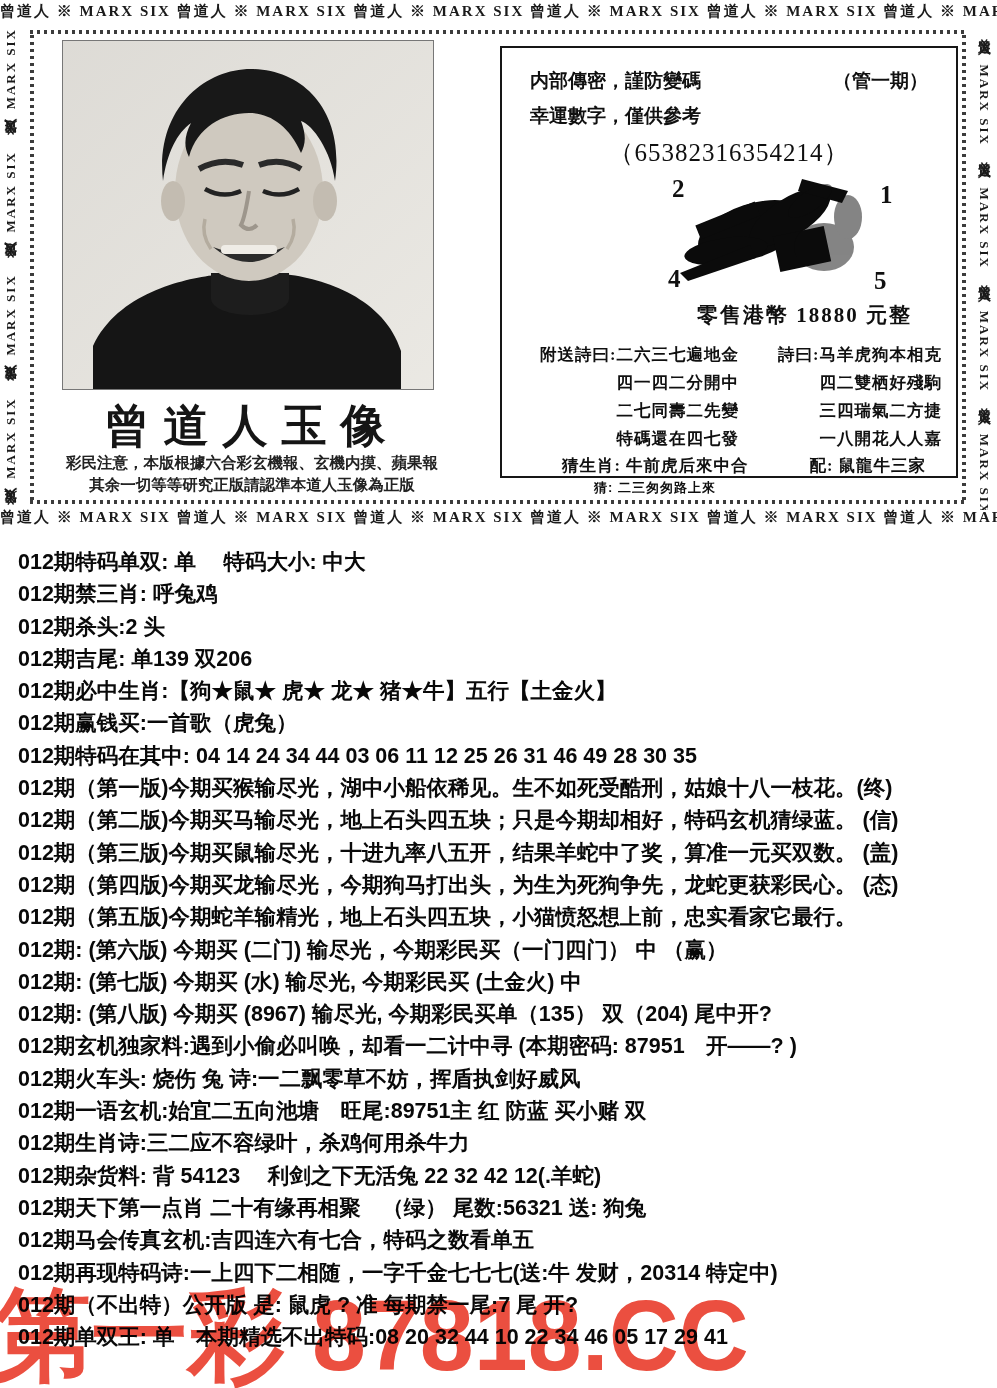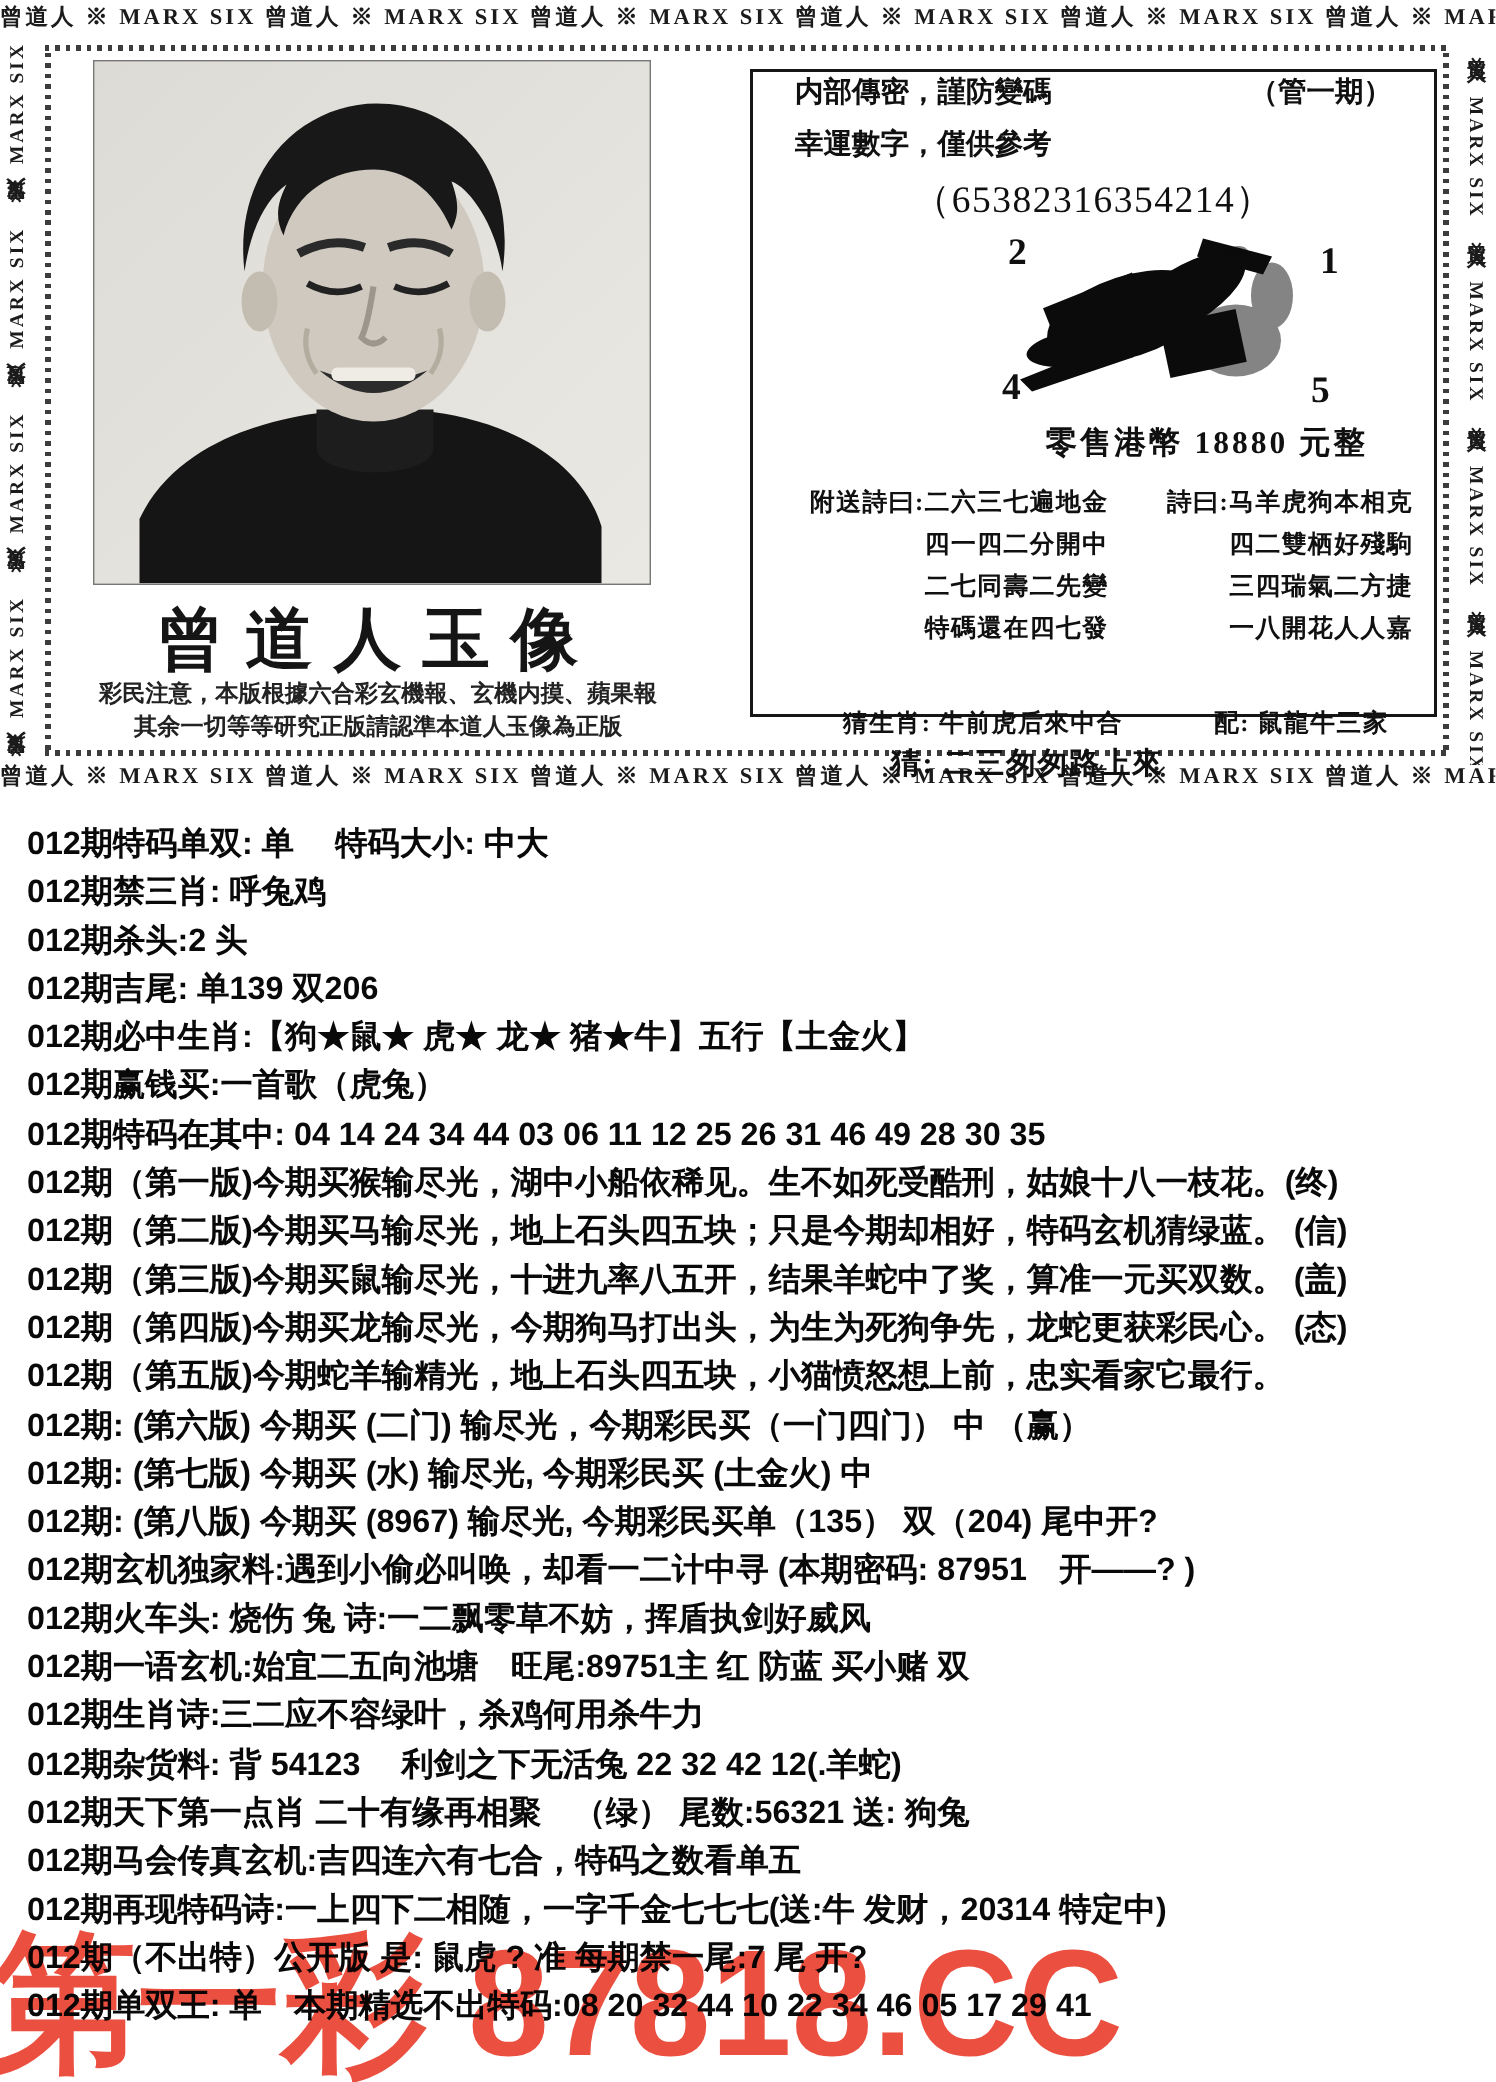--- a/index.html
+++ b/index.html
@@ -36,44 +36,44 @@
                  font-family:"Liberation Serif",serif;color:#151515;}
   .caption-notes{position:absolute;left:34px;top:452px;width:436px;text-align:center;
                  font-size:15.5px;line-height:22px;font-weight:700;color:#222;
                  font-family:"Liberation Serif",serif;}
 
   
   .mbox{position:absolute;left:500px;top:46px;width:458px;height:432px;
         border:2.5px solid #161616;background:#fff;box-sizing:border-box;}
   .mbox-title{margin-top:12px;text-align:center;font-size:39px;font-weight:800;
               letter-spacing:6px;font-family:"Liberation Serif",serif;}
-  .mbox-row{display:flex;justify-content:space-between;padding:0 28px;
+  .mbox-row{display:flex;justify-content:space-between;padding:0 28px;margin-top:20px;
             font-size:19px;font-weight:700;font-family:"Liberation Serif",serif;}
   .mbox-line2{padding-left:28px;margin-top:9px;font-size:19px;font-weight:700;
               font-family:"Liberation Serif",serif;}
   .mbox-code{text-align:center;margin-top:7px;font-size:25px;letter-spacing:1px;
              font-family:"Liberation Serif",serif;}
   .inkblot-wrap{position:relative;height:128px;margin-top:2px;}
   .inkblot-wrap svg{position:absolute;left:150px;top:2px;}
   .blot-num{position:absolute;font-size:25px;font-weight:700;font-family:"Liberation Serif",serif;}
   .bn-2{left:170px;top:4px;} .bn-1{left:378px;top:10px;}
   .bn-4{left:166px;top:94px;} .bn-5{left:372px;top:96px;}
   .mbox-price{text-align:right;padding-right:44px;margin-top:2px;font-size:21px;
               font-weight:700;letter-spacing:2px;font-family:"Liberation Serif",serif;}
   .poems{display:flex;justify-content:space-between;padding:0 14px 0 38px;margin-top:12px;
          font-size:16.5px;font-weight:700;letter-spacing:1px;line-height:28px;
          font-family:"Liberation Serif",serif;}
   .poem{display:flex;}
   .poem .plabel{white-space:nowrap;}
   .poem .plines div{white-space:nowrap;}
   .mbox-foot{display:flex;justify-content:space-between;padding:0 30px 0 60px;
              font-size:16.5px;font-weight:700;letter-spacing:1px;line-height:26px;
-             font-family:"Liberation Serif",serif;margin-top:36px;}
-  .mbox-foot2{padding-left:92px;font-size:20px;font-weight:700;letter-spacing:1px;
-              font-family:Liberation Serif, serif;}
+             font-family:"Liberation Serif",serif;}
+  .mbox-foot2{padding-left:92px;font-size:13px;font-weight:700;letter-spacing:1px;
+              font-family:Liberation Sans, sans-serif;}
 
   
   .tips{position:absolute;left:18px;top:546px;width:975px;}
   .tips .line{height:32.3px;line-height:32.3px;font-size:21.5px;font-weight:700;
               white-space:nowrap;overflow:hidden;color:#090909;}
 
   
   .watermark{position:absolute;left:-6px;top:1272px;width:1010px;z-index:5;
              font-size:97px;font-weight:800;color:#e8301e;opacity:0.85;
              white-space:nowrap;letter-spacing:0;mix-blend-mode:multiply;

